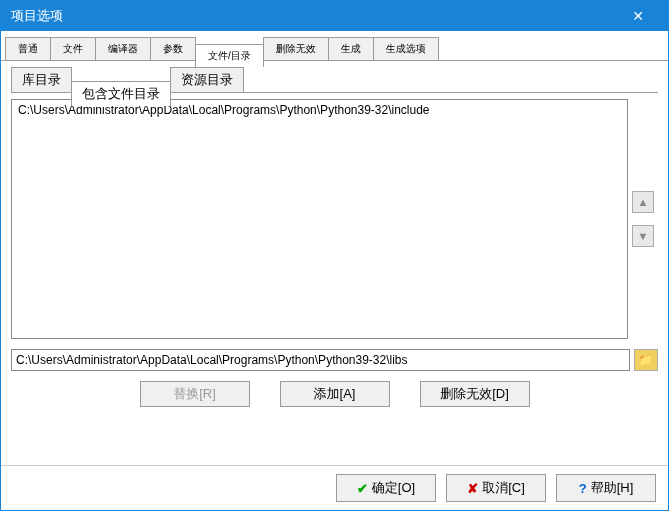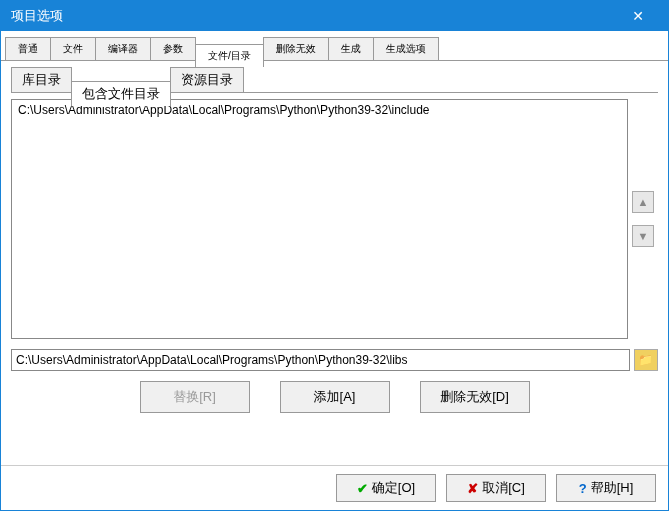--- a/index.html
+++ b/index.html
@@ -18,21 +18,21 @@
 .listarea { display: flex; gap: 4px; margin-top: 6px; }
 .listbox { flex: 1; height: 240px; border: 1px solid #888; background: #fff; overflow: auto; padding: 2px 4px; }
 .listbox .item { padding: 1px 2px; white-space: nowrap; font-size: 12px; }
 .listbox .item.sel { background: #fff; }
 .sidebtns { width: 26px; display: flex; flex-direction: column; justify-content: center; gap: 12px; }
 .sidebtn { width: 22px; height: 22px; border: 1px solid #aaa; background: #e8e8e8; display: flex; align-items: center; justify-content: center; color: #888; font-size: 11px; cursor: pointer; }
 .inputrow { display: flex; gap: 4px; margin-top: 10px; align-items: center; }
 .inputrow input { flex: 1; height: 22px; border: 1px solid #888; padding: 0 4px; font-size: 12px; font-family: inherit; }
 .browse { width: 24px; height: 22px; border: 1px solid #aaa; background: #f0d060; display: flex; align-items: center; justify-content: center; cursor: pointer; }
 .btnrow { display: flex; gap: 30px; justify-content: center; margin: 10px 0 4px 0; }
-.btnrow button { min-width: 110px; height: 32px; border: 1px solid #999; background: #f0f0f0; cursor: pointer; font-family: inherit; font-size: 13px; }
+.btnrow button { min-width: 110px; height: 26px; border: 1px solid #999; background: #f0f0f0; cursor: pointer; font-family: inherit; font-size: 13px; }
 .btnrow button:disabled { color: #999; }
 .footer { border-top: 1px solid #ccc; padding: 8px 12px; display: flex; justify-content: flex-end; gap: 10px; }
 .footer button { min-width: 100px; height: 28px; border: 1px solid #999; background: #f0f0f0; cursor: pointer; font-family: inherit; font-size: 13px; display: flex; align-items: center; justify-content: center; gap: 4px; }
 .chk { color: #0a0; font-weight: bold; }
 .x { color: #c00; font-weight: bold; }
 .q { color: #06c; font-weight: bold; }
 .wm { position: absolute; right: 18px; bottom: 20px; color: #ccc; font-size: 13px; pointer-events: none; }
 </style>
 </head>
 <body>

